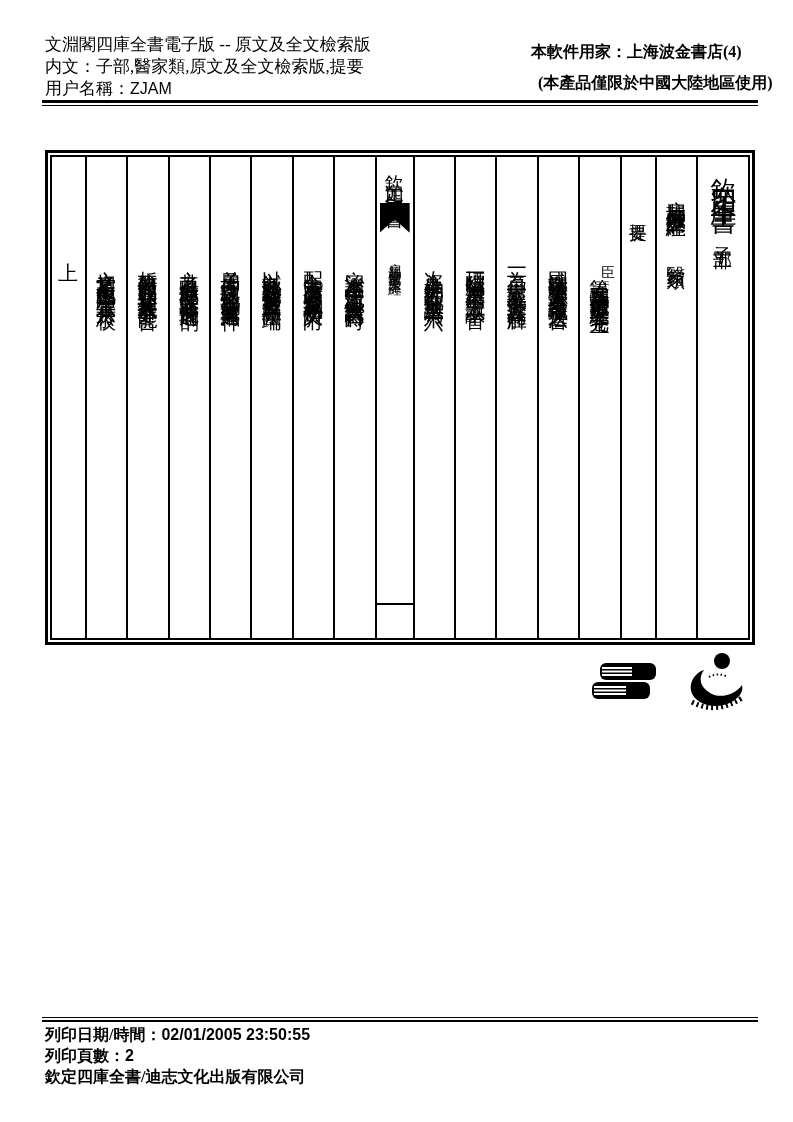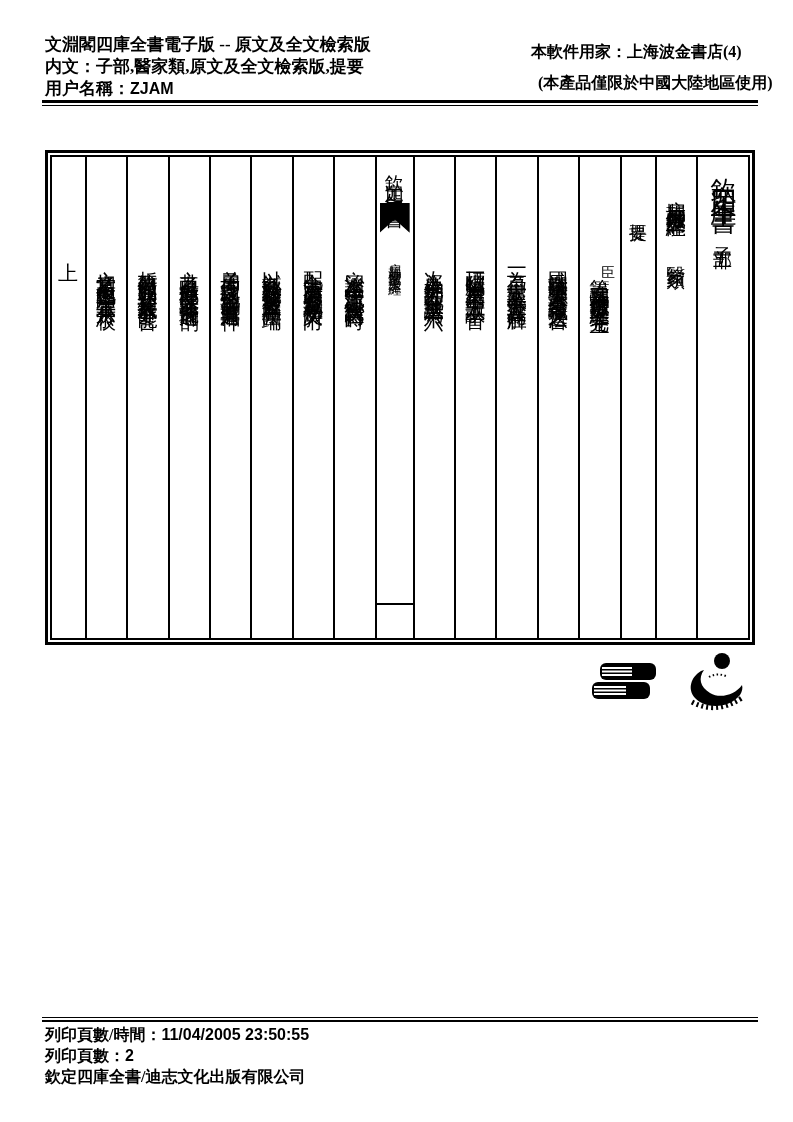--- a/index.html
+++ b/index.html
@@ -6,21 +6,21 @@
   body {
     width:793px; height:1122px; position:relative;
     font-family:"Liberation Serif","DejaVu Serif",serif;
     color:#000;
   }
   .latin { font-family:"Liberation Sans","DejaVu Sans",sans-serif; }
 
   
   .hdr-left {
     position:absolute; left:45px; top:34px;
-    font-weight:bold; font-size:17px; line-height:22px; white-space:nowrap;
+    font-weight:normal; font-size:17px; line-height:22px; white-space:nowrap;
   }
   .hdr-left .uval { font-size:16px; }
   .hdr-right {
     position:absolute; left:531px; top:44px;
     font-weight:bold; font-size:16px; line-height:16px; white-space:nowrap;
   }
   .hdr-right .r2 { margin-top:15px;margin-left:7px; }
   .rule-top {
     position:absolute; left:42px; top:100px; width:716px; height:2px;
     border-top:3px solid #000; border-bottom:1px solid #000;
@@ -207,18 +207,18 @@
   <svg class="logo-mark" width="68" height="70" viewBox="0 0 68 70">
     <circle cx="40" cy="12" r="8" fill="#000"></circle>
     <path d="M19 22 C9 28 5 40 13 49 C23 60 47 60 58 46 C60 43 61 39 60 36
              C53 46 38 50 28 44 C18 38 16 29 22 21 Z" fill="#000"></path>
     <path d="M10 53 Q34 66 60 49" stroke="#000" stroke-width="5" stroke-dasharray="2 3" fill="none"></path>
     <path d="M27 28 Q36 23 46 28" stroke="#000" stroke-width="2" stroke-dasharray="1.5 2.5" fill="none"></path>
   </svg>
 
   <div class="rule-bottom"></div>
   <div class="ftr">
-    <div><span>列印頁數/時間：</span><span class="latin">11/04/2005 23:50:55</span></div>
+    <div><span>列印日期/時間：</span><span class="latin">02/01/2005 23:50:55</span></div>
     <div><span>列印頁數：</span><span class="latin">2</span></div>
     <div>欽定四庫全書/迪志文化出版有限公司</div>
   </div>
 
 </div>
 
 </body></html>

